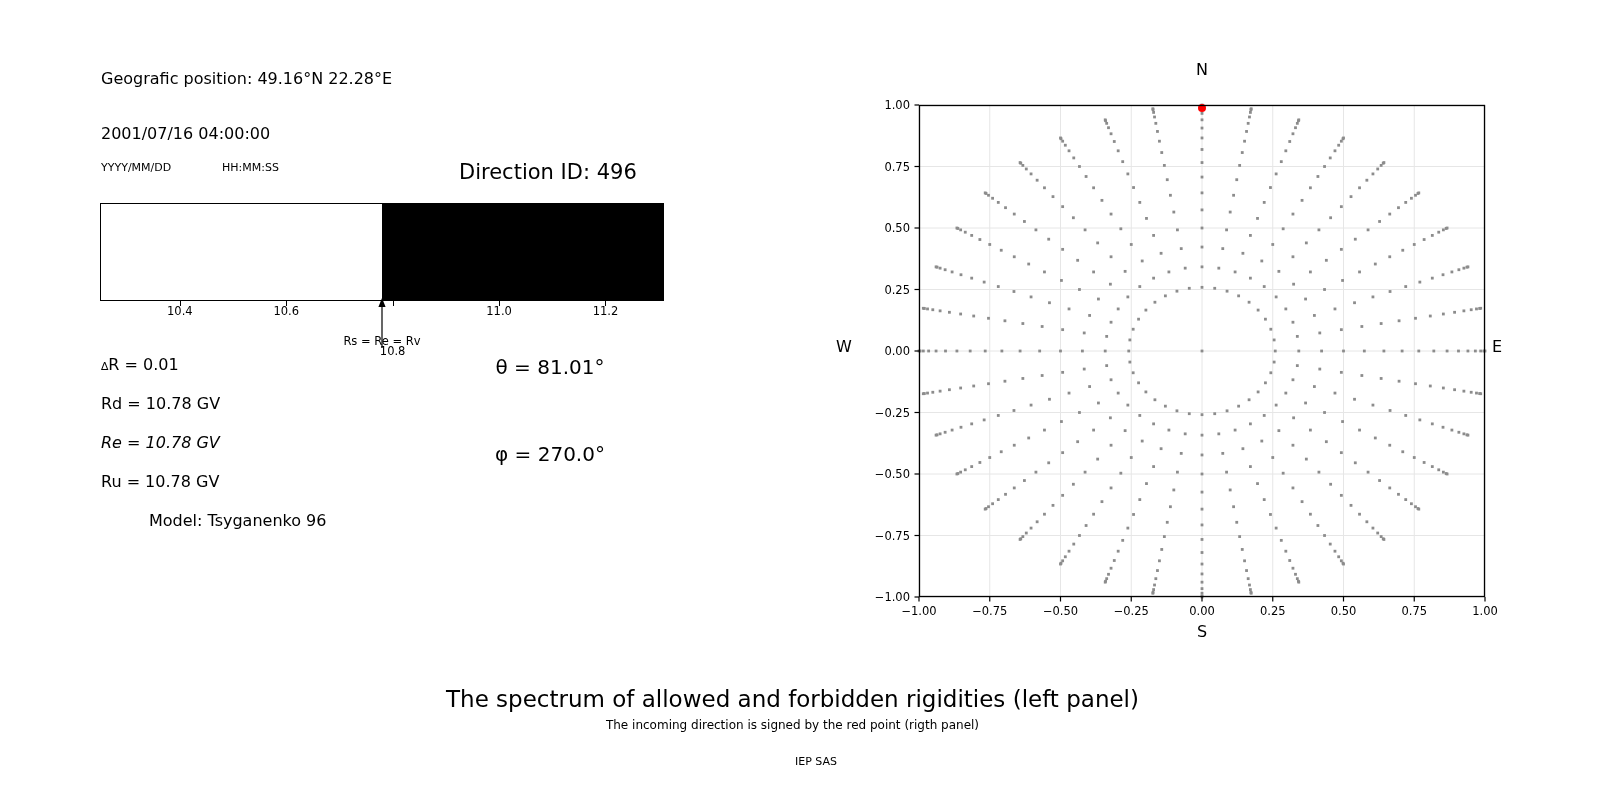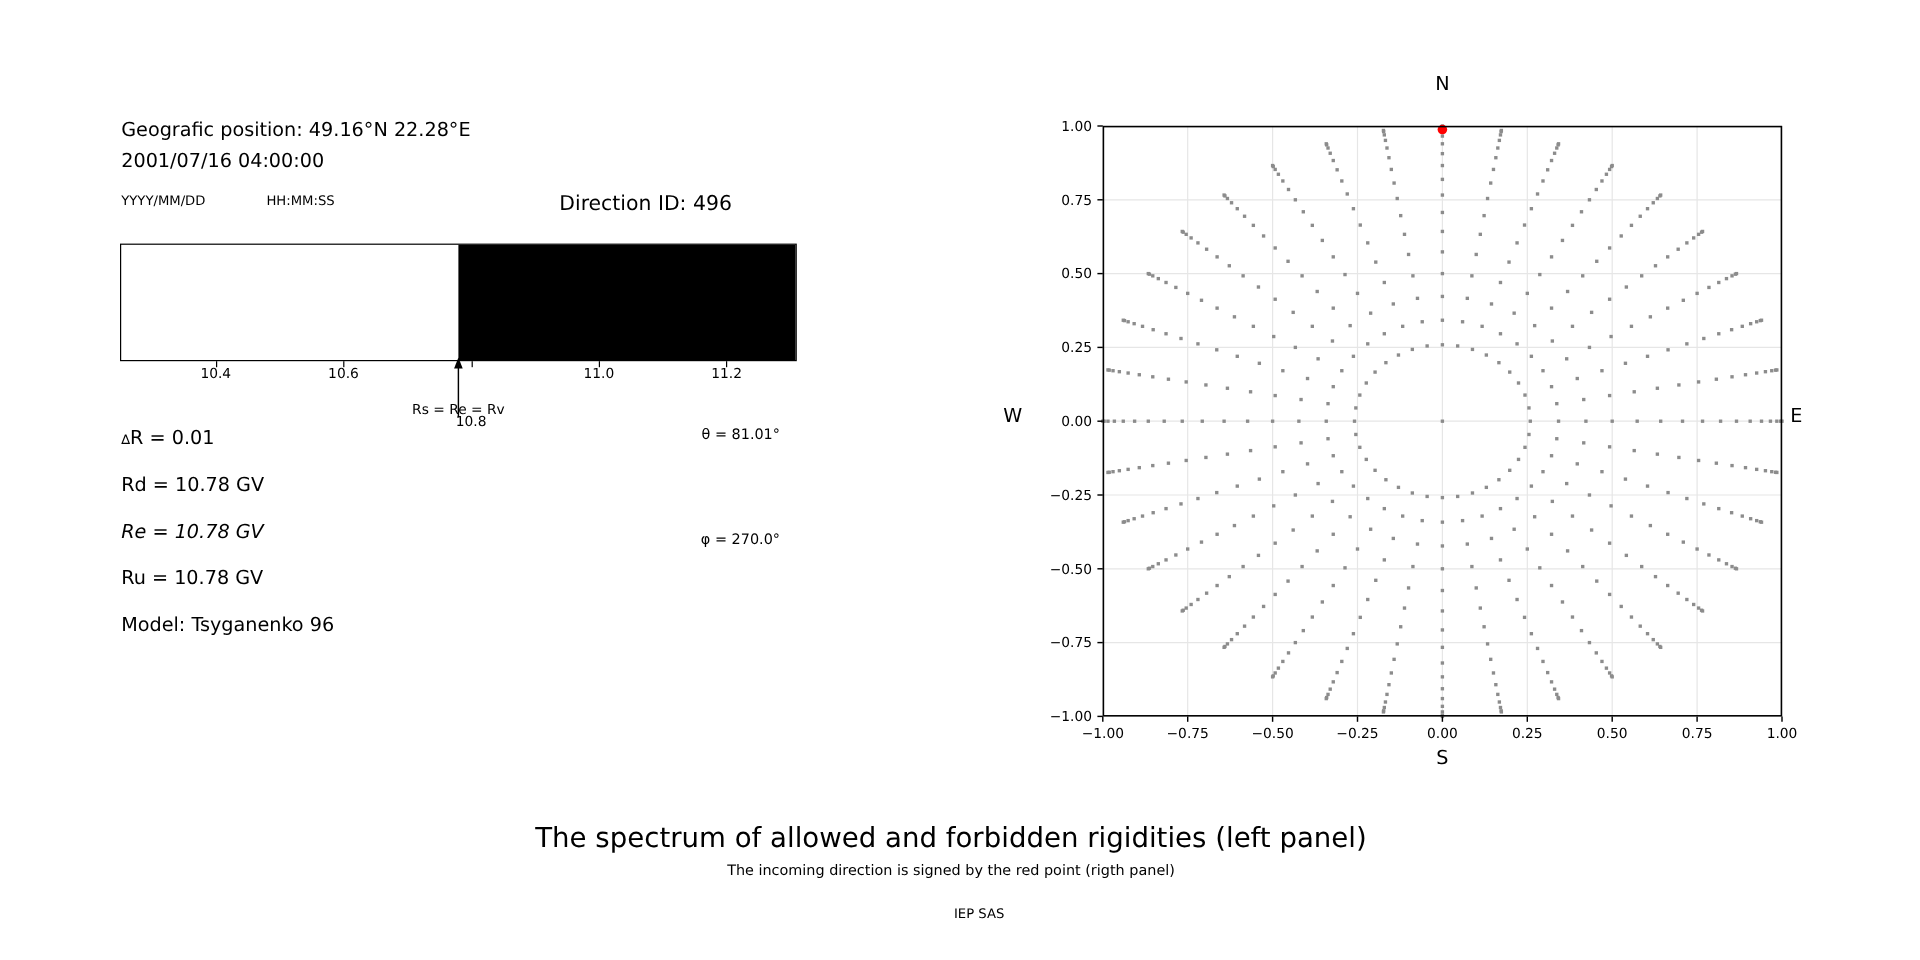--- a/index.html
+++ b/index.html
@@ -1,34 +1,34 @@
 <!DOCTYPE html>
 <html><head>
 <meta charset="utf-8">
 <style>
   html,body{margin:0;padding:0;background:#ffffff;}
   body{width:1600px;height:800px;position:relative;overflow:hidden;
        font-family:"DejaVu Sans","Liberation Sans",sans-serif;color:#000;}
   .abs{position:absolute;white-space:nowrap;}
   
-  .geo-line{left:101px;top:98px;font-size:16px;}
+  .geo-line{left:101px;top:69px;font-size:16px;}
   .dt-line{left:101px;top:124px;font-size:16px;}
   .fmt-date{left:101px;top:161px;font-size:11px;}
   .fmt-time{left:222px;top:161px;font-size:11px;}
-  .dir-id{left:438px;top:160px;width:200px;text-align:center;font-size:17px;}
+  .dir-id{left:459px;top:160px;width:200px;text-align:left;font-size:21px;}
   .left-chart{left:100px;top:203px;width:564px;height:200px;position:absolute;}
   .bar-frame{position:absolute;left:0;top:0;width:564px;height:98px;
              border:1.5px solid #000;box-sizing:border-box;background:#fff;}
   .bar-black{position:absolute;top:0;bottom:0;background:#000;}
   .sp-tick{position:absolute;top:98px;width:1px;height:5px;background:#000;}
   .sp-ticklabel{position:absolute;top:101px;transform:translateX(-50%);font-size:11.5px;}
   .sp-arrow{position:absolute;top:95px;width:14px;height:50px;transform:translateX(-50%);}
   .sp-marker-label{position:absolute;top:131px;transform:translateX(-50%);font-size:11.5px;}
   .param{position:absolute;left:101px;font-size:16px;white-space:nowrap;}
-  .param-r{position:absolute;left:450px;width:200px;text-align:right;font-size:12px;white-space:nowrap;}
+  .param-r{position:absolute;left:450px;width:200px;text-align:center;font-size:20px;white-space:nowrap;}
   .delta-sym{font-size:11px;}
   
   #dirplot{position:absolute;left:919px;top:105px;width:566px;height:492px;overflow:visible;}
   #dirplot text{font-size:11.5px;fill:#000;}
   .compass{font-size:16px;transform:translateX(-50%);}
   .c-n{left:1202px;top:60px;}
   .c-s{left:1202px;top:622px;}
   .c-w{left:844px;top:337px;}
   .c-e{left:1497px;top:337px;}
   
@@ -65,21 +65,21 @@
     <line x1="7" y1="4" x2="7" y2="50" stroke="#000" stroke-width="1.2"></line>
     <polygon points="7,0 3.4,9 10.6,9" fill="#000"></polygon>
   </svg>
   <div class="sp-marker-label" id="sp-marker-label" style="left: 50%;">Rs = Re = Rv</div>
 </div>
 
 <div class="param" style="top:355px;"><span class="delta-sym">∆</span><span>R = 0.01</span></div>
 <div class="param" style="top:394px;">Rd = 10.78 GV</div>
 <div class="param" style="top:433px;font-style:italic;">Re = 10.78 GV</div>
 <div class="param" style="top:472px;">Ru = 10.78 GV</div>
-<div class="param" style="top:511px;">Model: Tsyganenko 96</div>
+<div class="param" style="top:511px;margin-left:48px;">Model: Tsyganenko 96</div>
 <div class="param-r" style="top:355px;">θ = 81.01°</div>
 <div class="param-r" style="top:394px;margin-top:48px;">φ = 270.0°</div>
 
 <svg id="dirplot" viewBox="0 0 566 492">
     <line x1="0" y1="0" x2="0" y2="492" stroke="#e6e6e6" stroke-width="1"></line>
     <line x1="70.75" y1="0" x2="70.75" y2="492" stroke="#e6e6e6" stroke-width="1"></line>
     <line x1="141.5" y1="0" x2="141.5" y2="492" stroke="#e6e6e6" stroke-width="1"></line>
     <line x1="212.25" y1="0" x2="212.25" y2="492" stroke="#e6e6e6" stroke-width="1"></line>
     <line x1="283" y1="0" x2="283" y2="492" stroke="#e6e6e6" stroke-width="1"></line>
     <line x1="353.75" y1="0" x2="353.75" y2="492" stroke="#e6e6e6" stroke-width="1"></line>

